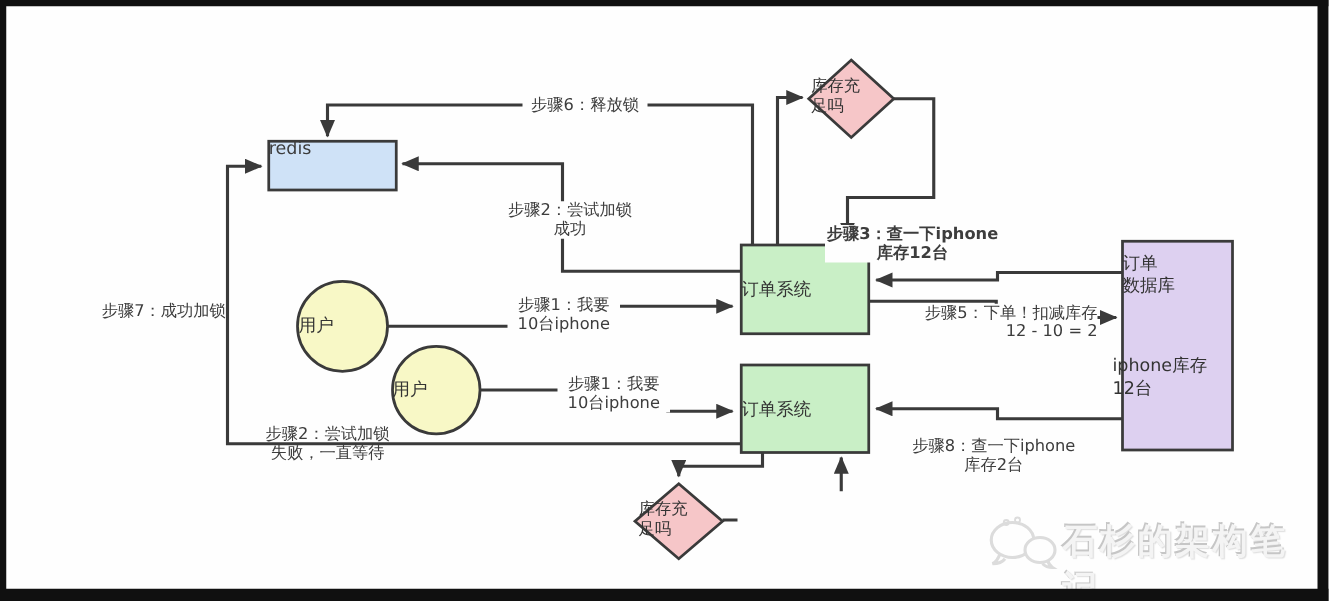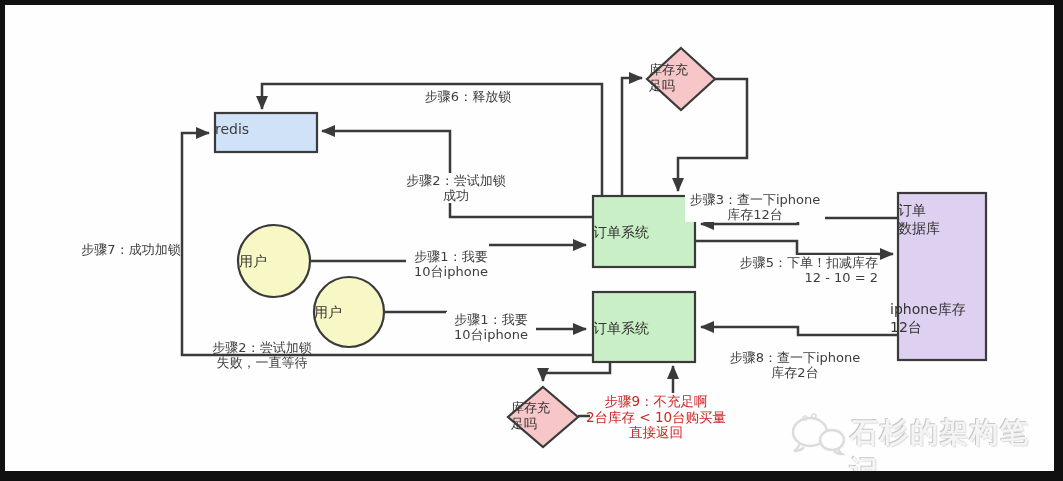--- a/index.html
+++ b/index.html
@@ -21,21 +21,21 @@
   .fill-system   { fill:var(--system-fill,#c9efc6); }
   .fill-user     { fill:var(--user-fill,#f8f8c6); }
   .fill-database { fill:var(--database-fill,#ddd0f0); }
   .fill-decision { fill:var(--decision-fill,#f6c6c8); }
   .edge { fill:none; stroke:var(--line,#3a3a3a); stroke-width:2.5px; }
 
   .lbl {
     position:absolute; white-space:pre-line; text-align:center;
     font-size:13px; line-height:15px; color:#3d3d3d;
   }
-  .lbl.onLine { background:#fefefe;margin-top:12px; }
+  .lbl.onLine { background:#fefefe; }
   .node-lbl {
     position:absolute; white-space:pre-line;
     font-size:14px; line-height:18px; color:#333;
   }
   .red { color:var(--step-highlight,#cc2626); font-size:13.5px; line-height:15.5px; }
 
   #watermark {
     position:absolute; left:788px; top:408px; width:260px; height:58px;
   }
   #watermark-text {
@@ -76,53 +76,50 @@
     <rect class="shape fill-redis" x="215" y="113" width="102" height="39"></rect>
     <rect class="shape fill-system" x="593" y="196" width="102" height="71"></rect>
     <rect class="shape fill-system" x="593" y="292" width="102" height="70"></rect>
     <rect class="shape fill-database" x="898" y="193" width="88" height="167"></rect>
     <circle class="shape fill-user" cx="274" cy="261" r="36"></circle>
     <circle class="shape fill-user" cx="349" cy="312" r="35"></circle>
     <polygon class="shape fill-decision" points="681,48 715,79 681,110 647,79"></polygon>
     <polygon class="shape fill-decision" points="543,387 578,417 543,447 508,417"></polygon>
   </svg>
 
-  <div class="node-lbl" style="left:215px; top:120px; width:102px; color:#3c3c3c;">redis</div>
+  <div class="node-lbl" style="left:215px; top:110px; width:102px; color:#3c3c3c;">redis</div>
   <div class="node-lbl" style="left:593px; top:223px; width:102px;">订单系统</div>
   <div class="node-lbl" style="left:593px; top:319px; width:102px;">订单系统</div>
   <div class="node-lbl" style="left:239px; top:252px; width:70px;">用户</div>
   <div class="node-lbl" style="left:314px; top:303px; width:70px;">用户</div>
-  <div class="node-lbl" style="left:898px; top:202px; width:104px;font-family:Liberation Mono, monospace;">订单
+  <div class="node-lbl" style="left:898px; top:202px; width:104px;">订单
 数据库</div>
-  <div class="node-lbl" style="left:890px; top:300px; width:104px;">iphone库存
+  <div class="node-lbl" style="left:890px; top:284px; width:104px;">iphone库存
 12台</div>
   <div class="node-lbl" style="left:649px; top:62px; width:64px; font-size:13px; line-height:16px;">库存充
 足吗</div>
   <div class="node-lbl" style="left:511px; top:400px; width:64px; font-size:13px; line-height:16px;">库存充
 足吗</div>
 
   <div class="lbl onLine" style="left:418px; top:77px; width:100px;">步骤6：释放锁</div>
   <div class="lbl onLine" style="left:402px; top:161px; width:108px;">步骤2：尝试加锁
 成功</div>
-  <div class="lbl onLine" style="left:685px; top:180px; width:140px;">步骤3：查一下iphone
+  <div class="lbl onLine" style="left:660px; top:180px; width:140px;font-weight:bold;">步骤3：查一下iphone
 库存12台</div>
   <div class="lbl onLine" style="left:723px; top:243px; width:155px;text-align:right;">步骤5：下单！扣减库存
 12 - 10 = 2</div>
   <div class="lbl onLine" style="left:406px; top:237px; width:90px;">步骤1：我要
 10台iphone</div>
   <div class="lbl onLine" style="left:446px; top:300px; width:90px;">步骤1：我要
 10台iphone</div>
   <div class="lbl" style="left:80px; top:242px; width:102px;">步骤7：成功加锁</div>
   <div class="lbl" style="left:208px; top:340px; width:108px;">步骤2：尝试加锁
 失败，一直等待</div>
   <div class="lbl" style="left:724px; top:350px; width:142px;">步骤8：查一下iphone
 库存2台</div>
-  <div class="lbl red" style="left:585px; top:394px; width:142px;">步骤9：不充足啊
-2台库存 &lt; 10台购买量
-直接返回</div>
 
   <div id="watermark">
     <svg width="62" height="52" viewBox="0 0 62 52">
       <ellipse cx="22" cy="24" rx="17" ry="14" fill="none" stroke="#dcdcdc" stroke-width="2.5"></ellipse>
       <path d="M12,35 q-2,6 -6,8 q7,0 10,-4" fill="none" stroke="#dcdcdc" stroke-width="2.5"></path>
       <ellipse cx="44" cy="32" rx="12" ry="10" fill="#fefefe" stroke="#dcdcdc" stroke-width="2.5"></ellipse>
       <path d="M50,40 q1,4 4,6 q-5,0 -8,-3" fill="none" stroke="#dcdcdc" stroke-width="2.5"></path>
       <circle cx="17" cy="10" r="2" fill="none" stroke="#dcdcdc" stroke-width="1.5"></circle>
       <circle cx="26" cy="8" r="2" fill="none" stroke="#dcdcdc" stroke-width="1.5"></circle>
     </svg>

